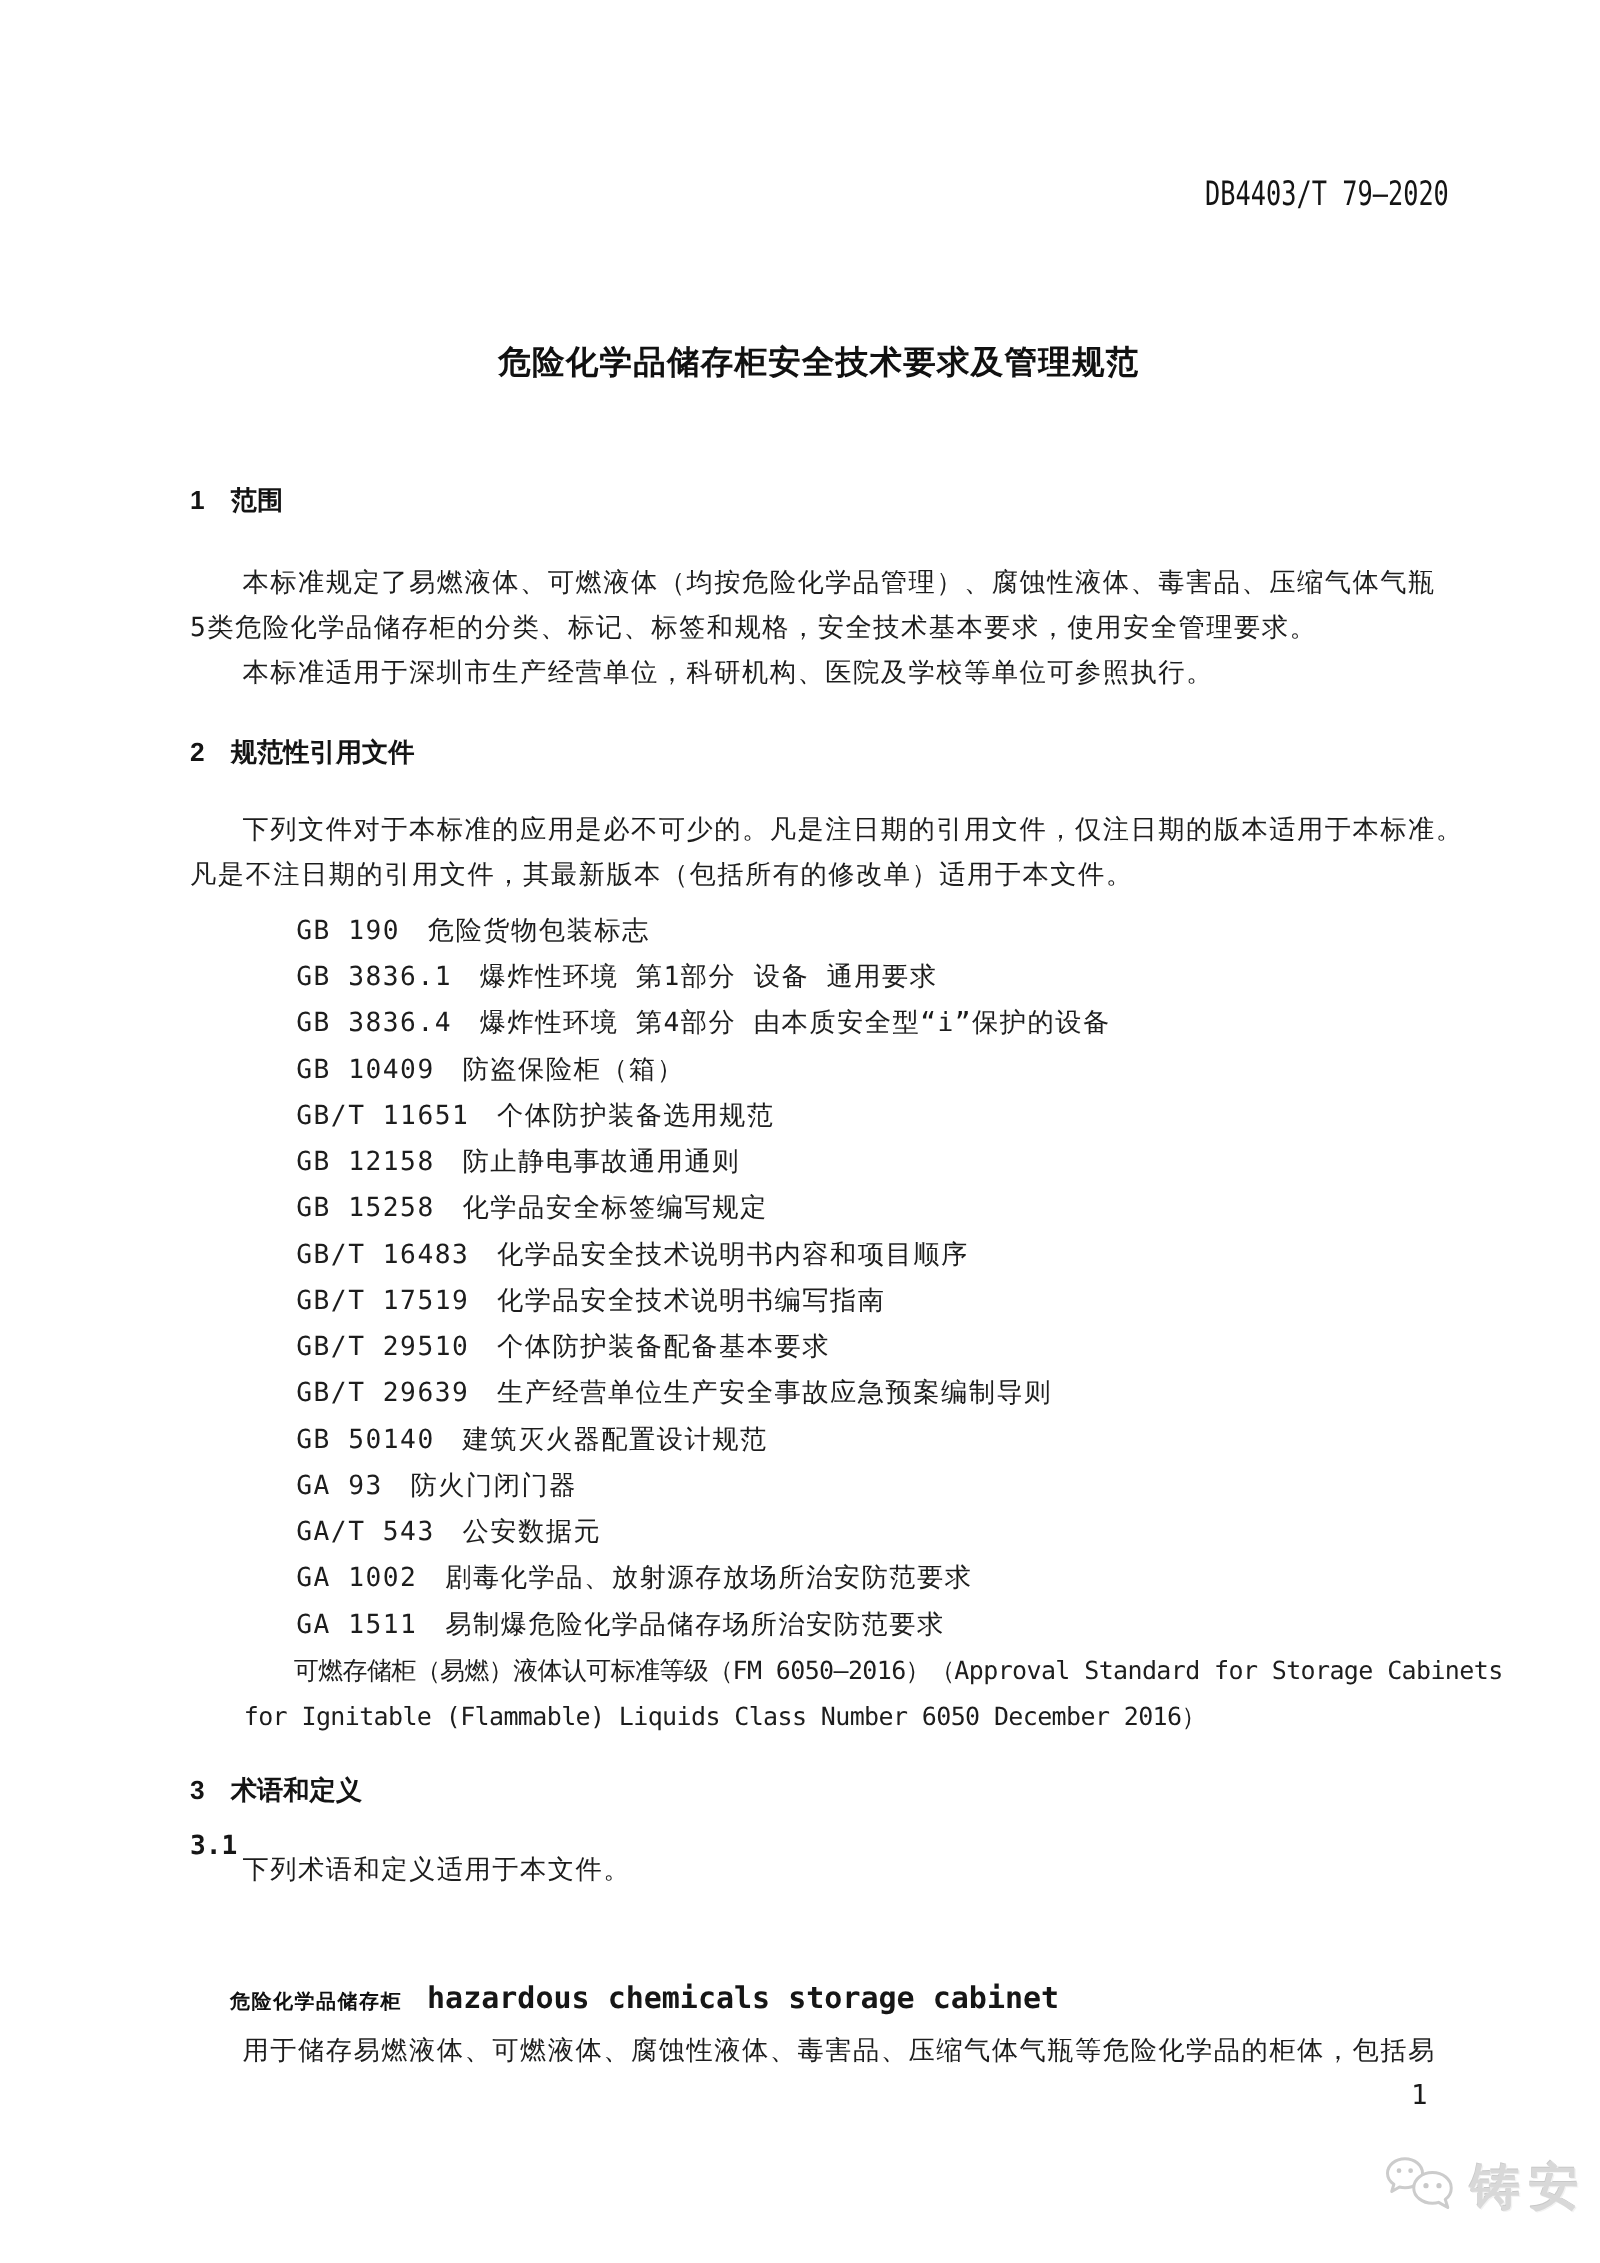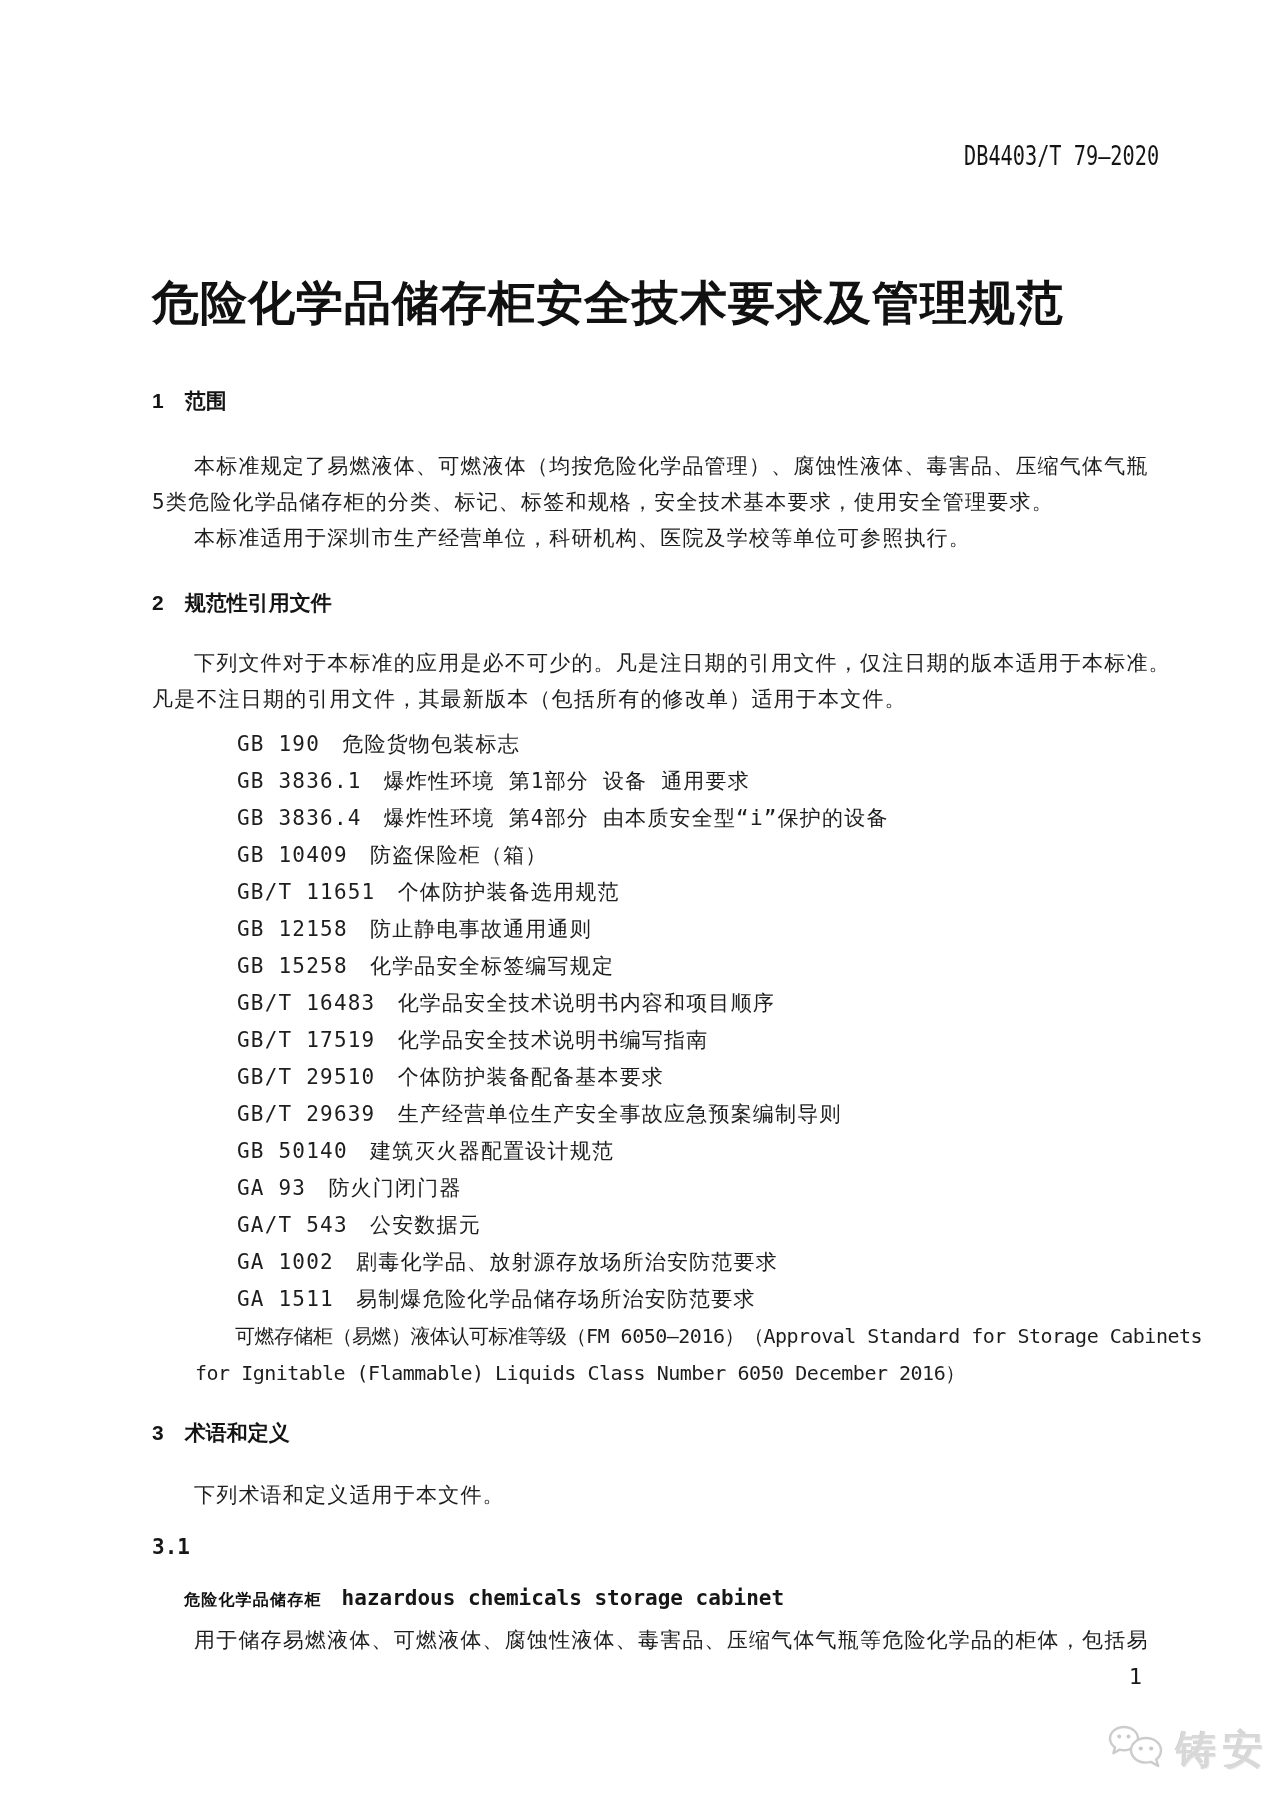--- a/index.html
+++ b/index.html
@@ -17,22 +17,23 @@
     position:absolute;top:140px;right:121px;
     font-family:"DejaVu Sans Mono",monospace;
     font-size:27px;color:#141414;
     transform:scaleX(0.75);transform-origin:100% 50%;
     white-space:nowrap;
   }
 
   
   .doc-title{
     position:absolute;top:272px;left:152px;width:1006px;
+    text-align:center;
     font-family:"Liberation Sans",sans-serif;
-    font-weight:bold;font-size:47px;letter-spacing:1px;
+    font-weight:bold;font-size:26px;letter-spacing:1px;
     color:#111;white-space:nowrap;
   }
 
   
   .sec-heading{
     position:absolute;left:152px;
     font-family:"Liberation Sans",sans-serif;
     font-weight:bold;font-size:21px;line-height:1.25;
     color:#141414;white-space:nowrap;
   }
@@ -52,37 +53,37 @@
   .para > .line:first-child{text-indent:2em;}
   .ref-list > .line{text-indent:2em;}
   .indent1{text-indent:2em;}
   #scope-block{top:448px;}
   #refs-intro{top:645px;}
   #refs-block{top:726px;}
   #terms-intro{top:1477px;line-height:36px;white-space:nowrap;letter-spacing:1.2px;}
   .fm .line{font-size:20px;letter-spacing:-0.5px;}
 
   #clause-num{
-    position:absolute;top:1529px;left:152px;
+    position:absolute;top:1458px;left:152px;
     font-family:"DejaVu Sans Mono",monospace;
     font-weight:bold;font-size:21px;line-height:36px;color:#161616;
   }
 
   #term-line{
     position:absolute;top:1580px;left:152px;width:1006px;
     line-height:36px;white-space:nowrap;text-indent:2em;
   }
   .term-cn{
     font-family:"Liberation Sans",sans-serif;
     font-weight:bold;font-size:16px;letter-spacing:1.2px;color:#101010;
     margin-right:20px;
   }
   .term-en{
     font-family:"DejaVu Sans Mono",monospace;
-    font-weight:bold;font-size:21px;color:#161616;
+    font-weight:bold;font-size:24px;color:#161616;
   }
 
   #definition{
     position:absolute;top:1622px;left:152px;width:1006px;
     font-size:21px;line-height:36px;letter-spacing:1.2px;
     white-space:nowrap;text-indent:2em;
   }
 
   #page-num{
     position:absolute;top:1662px;right:138px;

